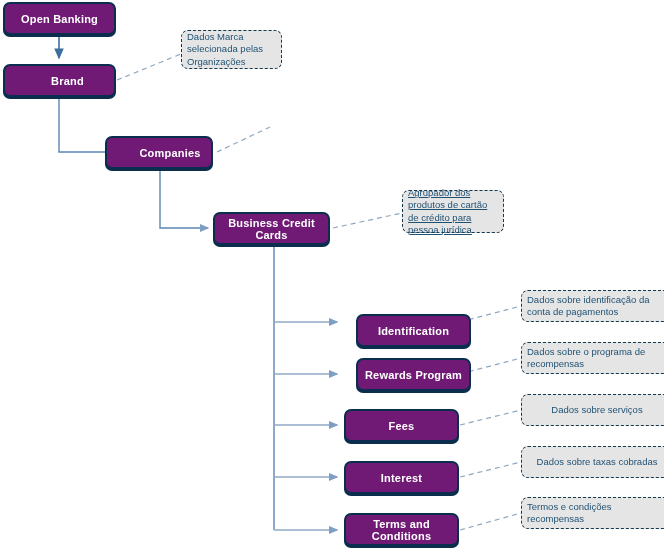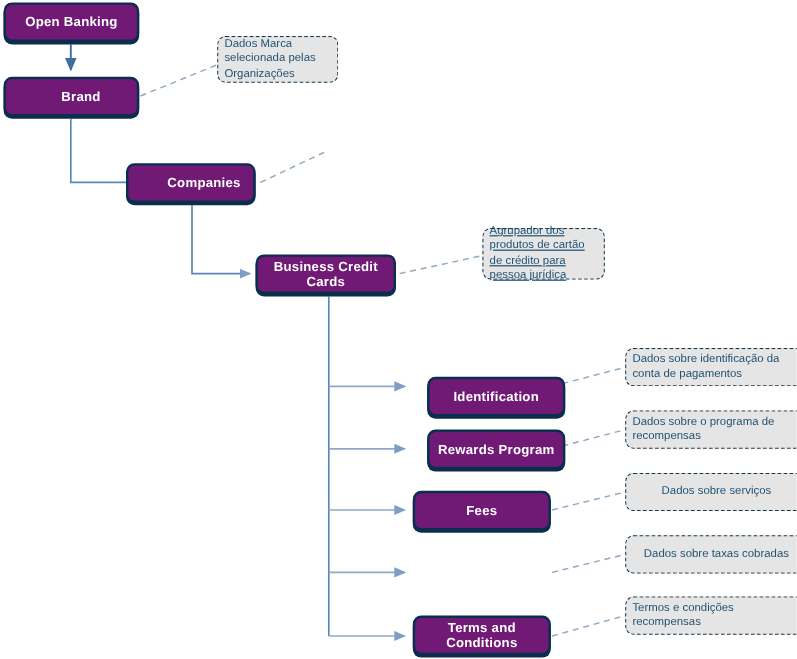--- a/index.html
+++ b/index.html
@@ -118,20 +118,23 @@
     </div>
 
   <div class="node" style="left: 356px; top: 358px; width: 115px; height: 33px;">
       <span>Rewards Program</span>
     </div>
 
   <div class="node" style="left: 344px; top: 409px; width: 115px; height: 33px;">
       <span>Fees</span>
     </div>
 
+  <div class="node" style="left: 344px; top: 461px; width: 115px; height: 33px;">
+      <span>Interest</span>
+    </div>
 
   <div class="node" style="left: 344px; top: 513px; width: 115px; height: 33px;">
       <span>Terms and Conditions</span>
     </div>
 
   <div class="callout" style="left: 181px; top: 30px; width: 101px; height: 39px;">
       <span>Dados Marca selecionada pelas Organizações</span>
     </div>
 
 

